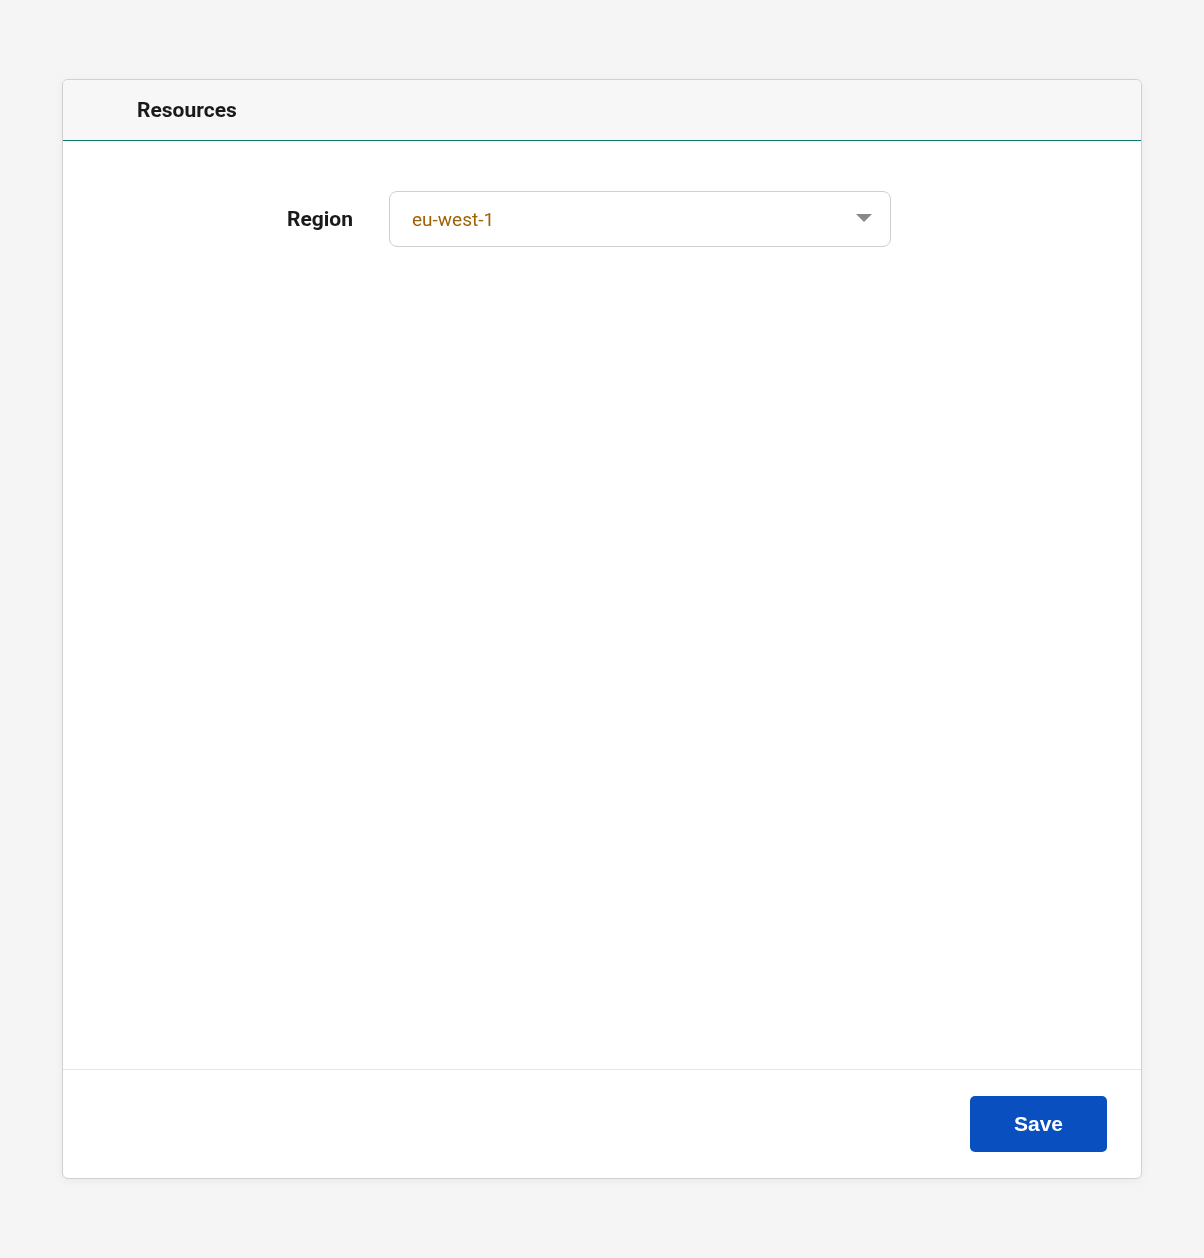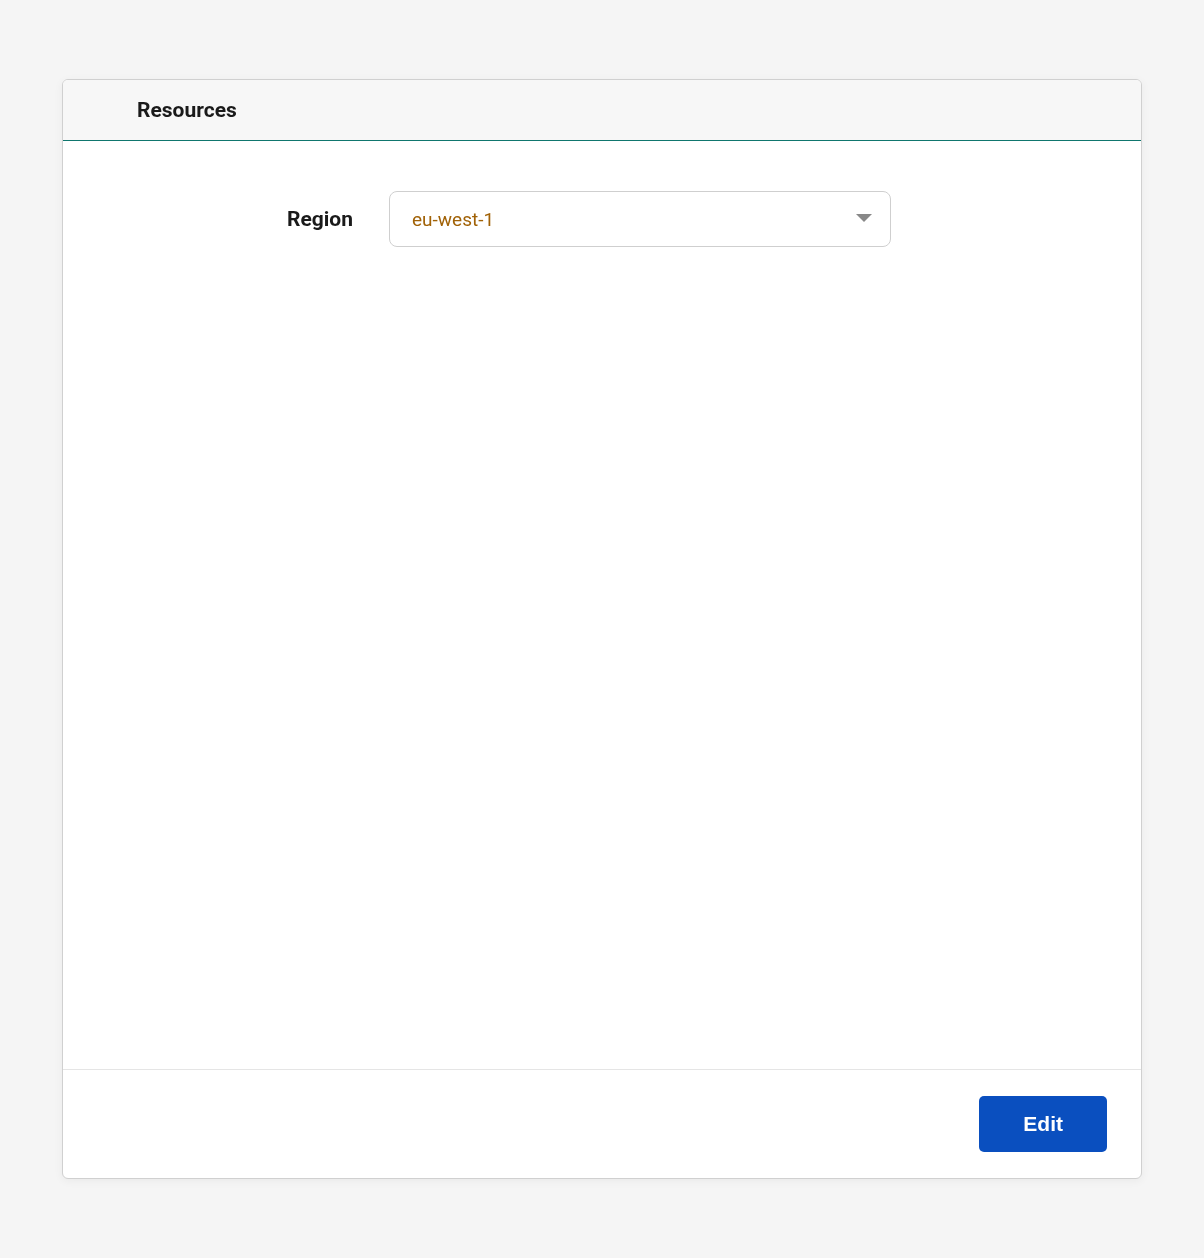--- a/index.html
+++ b/index.html
@@ -150,16 +150,16 @@
         <span class="select-caret">
           <svg viewBox="0 0 18 12">
             <path d="M1 1 L9 9 L17 1 Z" fill="currentColor"></path>
           </svg>
         </span>
       </div>
     </div>
   </div>
 
   <div class="modal-footer">
-    <button class="save-btn">Edit</button>
+    <button class="save-btn">Save</button>
   </div>
 
 </div>
 
 </body></html>

